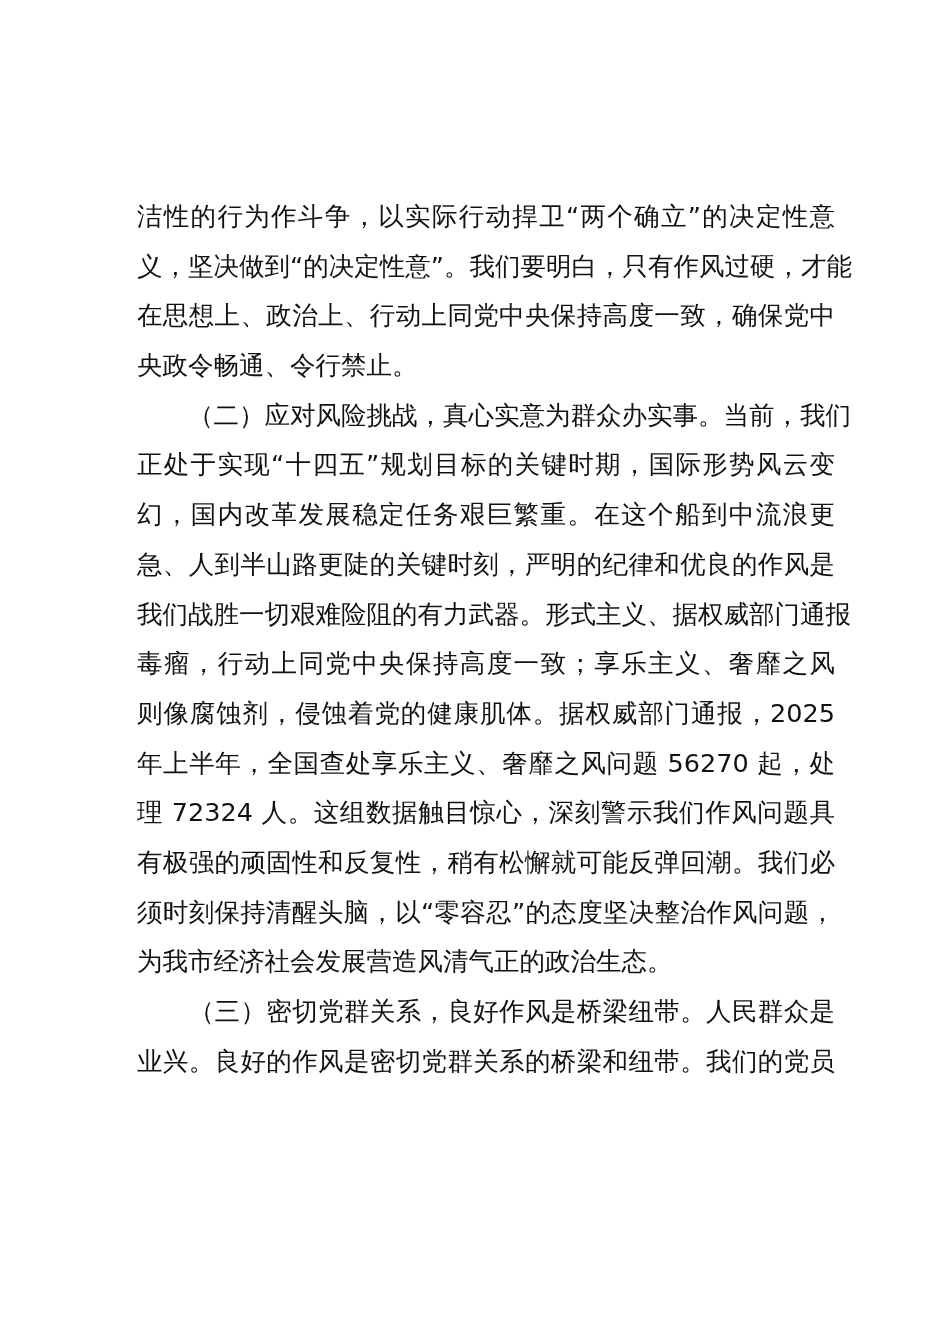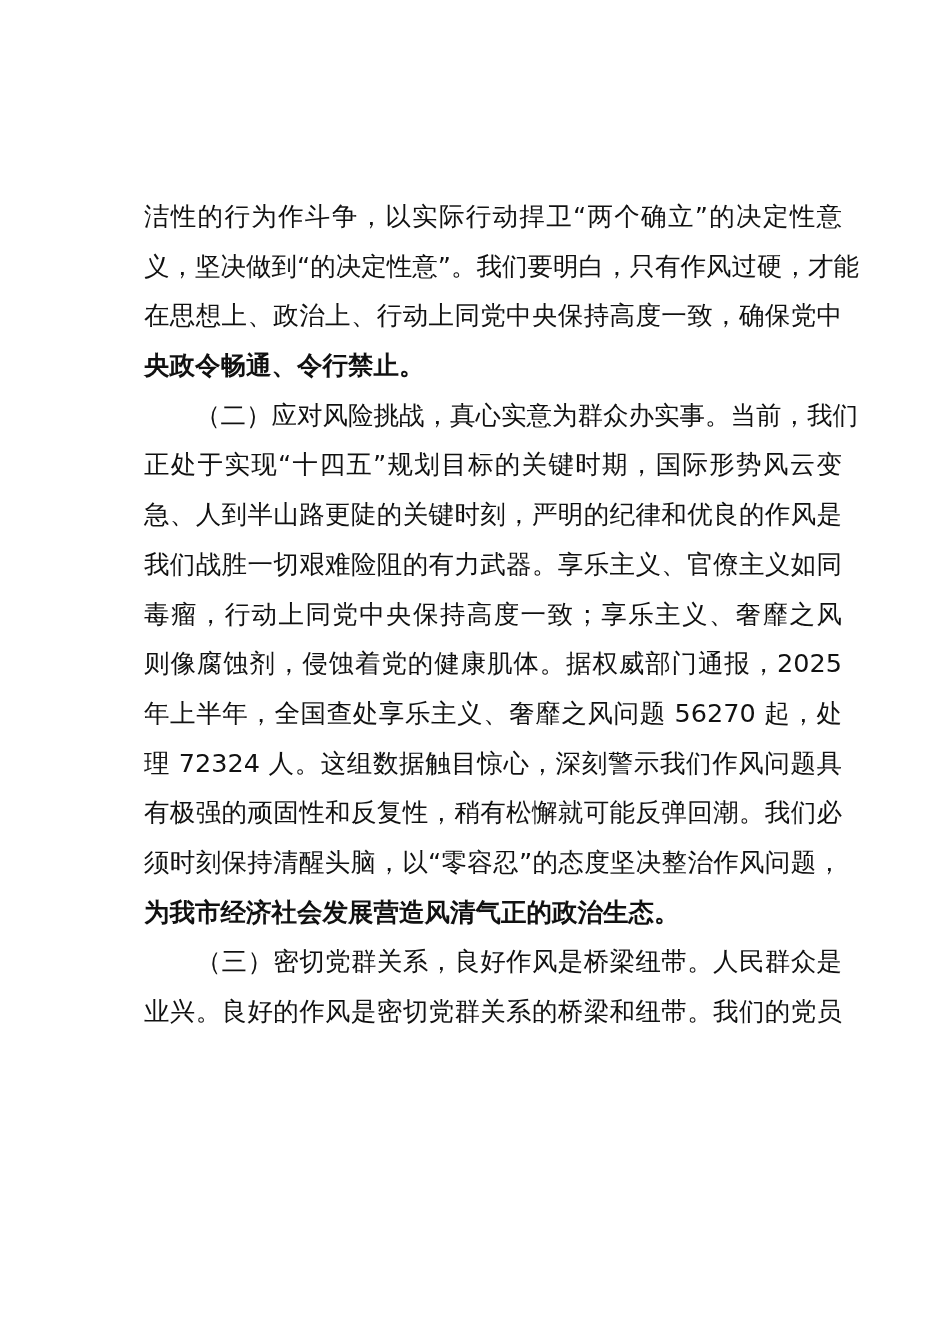--- a/index.html
+++ b/index.html
@@ -10,53 +10,53 @@
   body {
     width: 950px;
     height: 1344px;
     position: relative;
     overflow: hidden;
     font-family: "DejaVu Sans", "Liberation Sans", sans-serif;
     color: #111111;
   }
   .page {
     position: absolute;
-    left: 144px;
+    left: 137px;
     top: 192px;
     width: 698px;
   }
   .line {
     height: 49.7px;
     line-height: 49.7px;
     font-size: 25.5px;
     white-space: nowrap;
     text-align: justify;
     text-align-last: justify;
     letter-spacing: 0px;
   }
   .line.last {
     text-align-last: left;
-    font-weight: bold;
   }
 </style>
 </head>
 <body>
 
 <div class="page">
   <div>
     <div class="line">洁性的行为作斗争，以实际行动捍卫“两个确立”的决定性意</div>
     <div class="line">义，坚决做到“的决定性意”。我们要明白，只有作风过硬，才能</div>
     <div class="line">在思想上、政治上、行动上同党中央保持高度一致，确保党中</div>
     <div class="line last">央政令畅通、令行禁止。</div>
   </div>
   <div>
     <div class="line">　　（二）应对风险挑战，真心实意为群众办实事。当前，我们</div>
     <div class="line">正处于实现“十四五”规划目标的关键时期，国际形势风云变</div>
+    <div class="line">幻，国内改革发展稳定任务艰巨繁重。在这个船到中流浪更</div>
     <div class="line">急、人到半山路更陡的关键时刻，严明的纪律和优良的作风是</div>
-    <div class="line">我们战胜一切艰难险阻的有力武器。享乐主义、官僚主义如同</div>
+    <div class="line">我们战胜一切艰难险阻的有力武器。形式主义、据权威部门通报</div>
     <div class="line">毒瘤，行动上同党中央保持高度一致；享乐主义、奢靡之风</div>
     <div class="line">则像腐蚀剂，侵蚀着党的健康肌体。据权威部门通报，2025</div>
     <div class="line">年上半年，全国查处享乐主义、奢靡之风问题 56270 起，处</div>
     <div class="line">理 72324 人。这组数据触目惊心，深刻警示我们作风问题具</div>
     <div class="line">有极强的顽固性和反复性，稍有松懈就可能反弹回潮。我们必</div>
     <div class="line">须时刻保持清醒头脑，以“零容忍”的态度坚决整治作风问题，</div>
     <div class="line last">为我市经济社会发展营造风清气正的政治生态。</div>
   </div>
   <div>
     <div class="line">　　（三）密切党群关系，良好作风是桥梁纽带。人民群众是</div>

